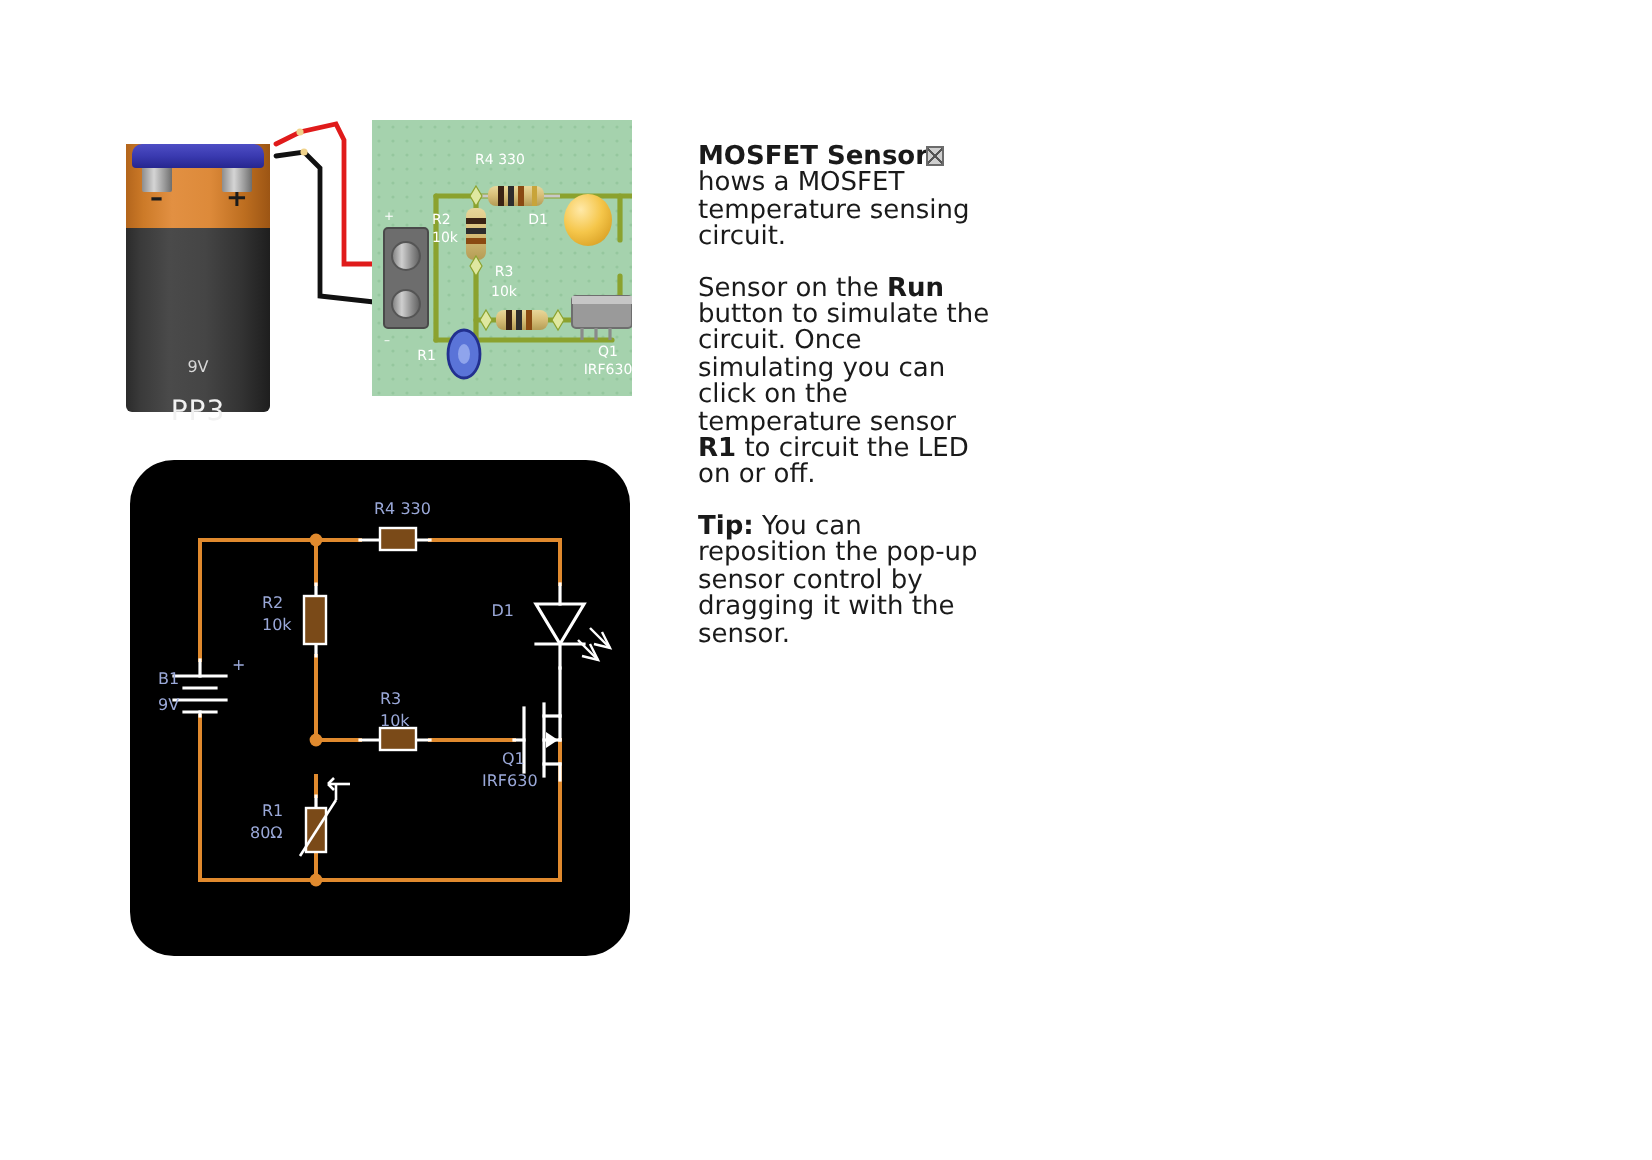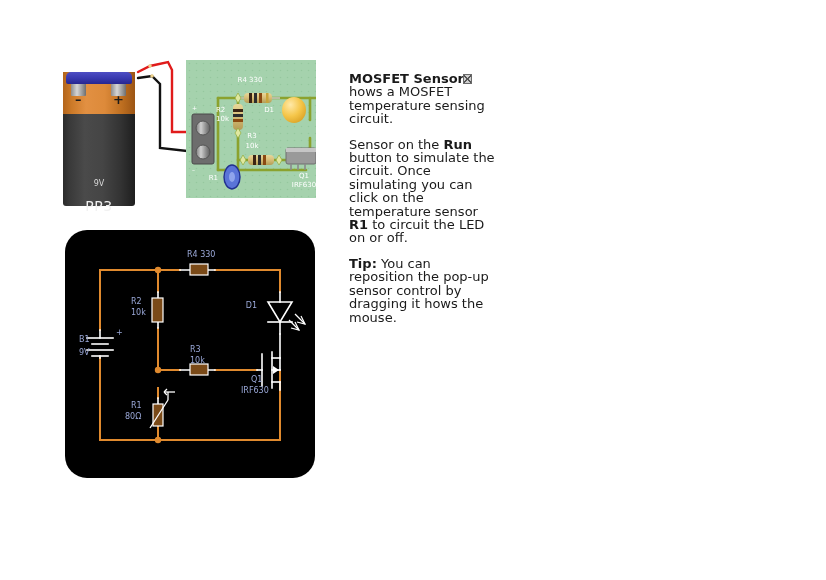--- a/index.html
+++ b/index.html
@@ -278,21 +278,21 @@
 </div>
 
 <div id="text-column">
   <p>
     <b>MOSFET Sensor</b><span class="broken-img"></span><span> hows a MOSFET temperature sensing circuit.</span>
   </p>
   <p>
     <span>Sensor on the </span><b>Run</b><span> button to simulate the circuit. Once simulating you can click on the temperature sensor </span><b>R1</b><span> to circuit the LED on or off.</span>
   </p>
   <p>
-    <b>Tip:</b><span> You can reposition the pop-up sensor control by dragging it hows the mouse.</span>
+    <b>Tip:</b><span> You can reposition the pop-up sensor control by dragging it with the sensor.</span>
   </p>
 </div>
 
 <div id="schematic-panel">
   <svg id="schematic-svg" width="250" height="248" viewBox="0 0 250 248">
 
     <g stroke="#e08a2e" stroke-width="2" fill="none" stroke-linecap="square">
 
       <path d="M35 40 L35 100"></path>
       <path d="M35 128 L35 210"></path>

